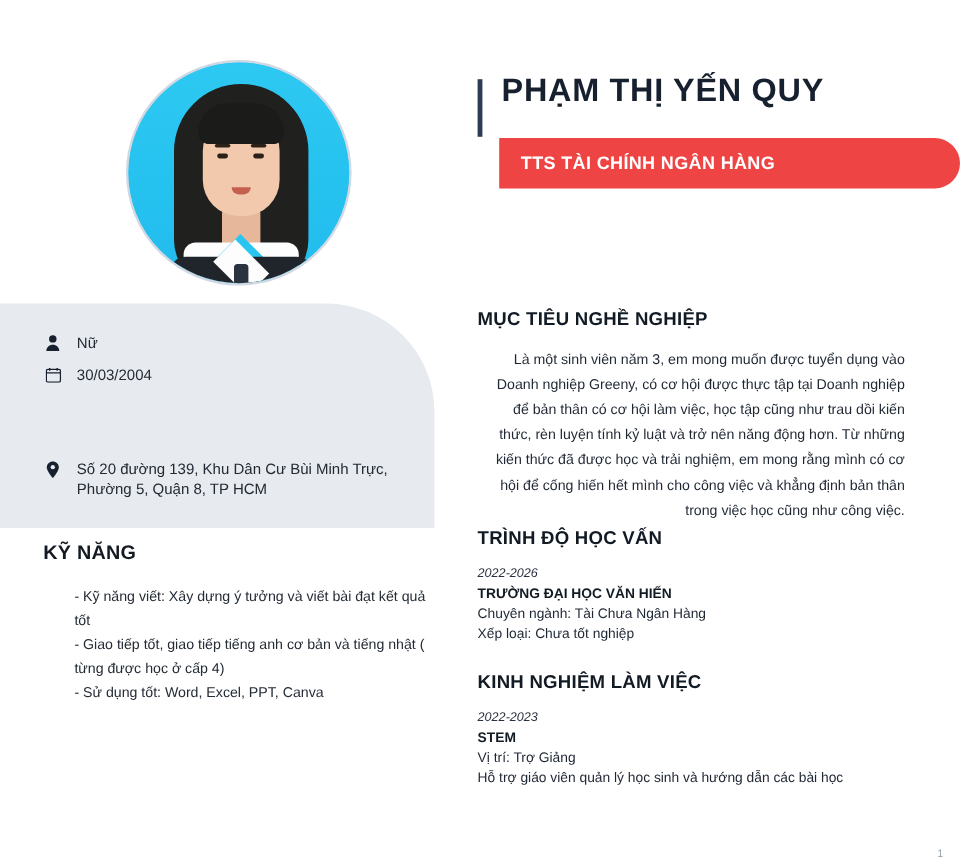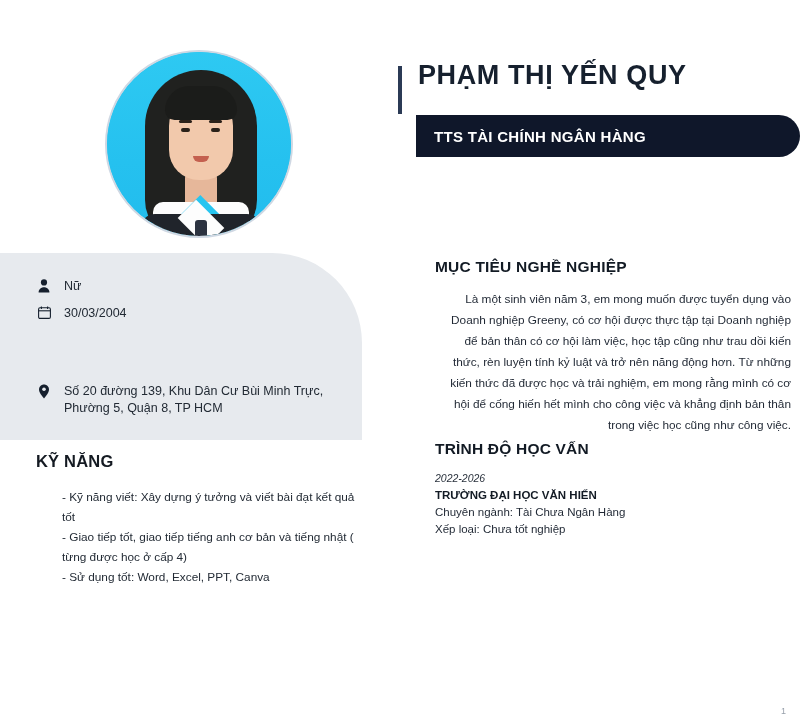--- a/index.html
+++ b/index.html
@@ -215,34 +215,34 @@
     font-weight: 700;
     letter-spacing: .6px;
     color: #16202e;
     white-space: nowrap;
   }
   .title-banner {
     position: absolute;
     left: 18px; top: 55px;
     width: 384px;
     height: 42px;
-    background: #0f172a;
+    background: #ef4444;
     border-radius: 0 21px 21px 0;
     display: flex;
     align-items: center;
   }
   .title-banner span {
     color: #ffffff;
     font-size: 15px;
     font-weight: 700;
     letter-spacing: .3px;
     margin-left: 18px;
   }
 
-  .section { position: absolute; left: 0; width: 356px; margin-left: 37px; }
+  .section { position: absolute; left: 0; width: 356px; }
   .section h2 {
     font-size: 15.5px;
     font-weight: 700;
     color: #121a24;
     letter-spacing: .2px;
   }
   .section p.body {
     margin-top: 13px;
     font-size: 11.8px;
     line-height: 21px;
@@ -365,18 +365,25 @@
     </div>
 
     <div class="section sec-edu">
       <h2>TRÌNH ĐỘ HỌC VẤN</h2>
       <div class="period">2022-2026</div>
       <div class="org">TRƯỜNG ĐẠI HỌC VĂN HIẾN</div>
       <div class="line">Chuyên ngành: Tài Chưa Ngân Hàng</div>
       <div class="line">Xếp loại: Chưa tốt nghiệp</div>
     </div>
 
+    <div class="section sec-exp">
+      <h2>KINH NGHIỆM LÀM VIỆC</h2>
+      <div class="period">2022-2023</div>
+      <div class="org">STEM</div>
+      <div class="line">Vị trí: Trợ Giảng</div>
+      <div class="line">Hỗ trợ giáo viên quản lý học sinh và hướng dẫn các bài học</div>
+    </div>
 
   </div>
 
   <div class="page-num">1</div>
 
 </div>
 
 </body></html>

